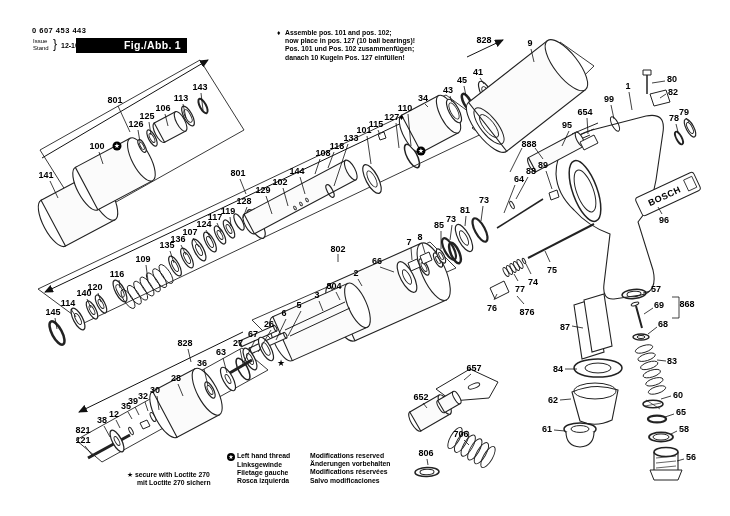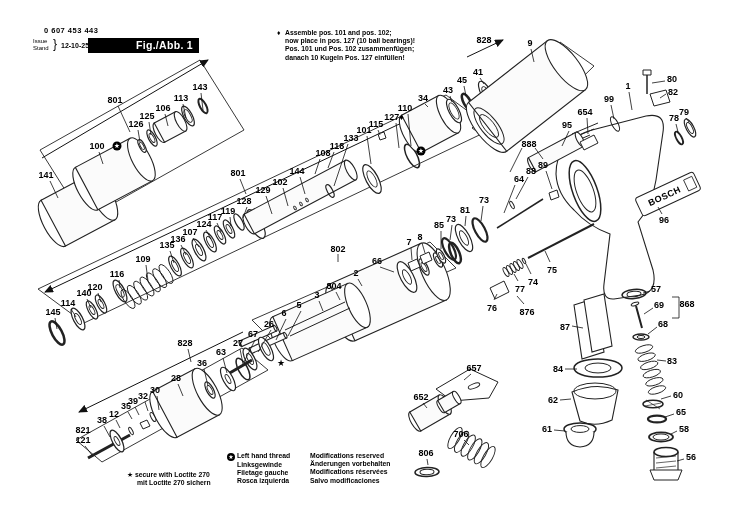--- a/index.html
+++ b/index.html
@@ -1,20 +1,20 @@
 <!DOCTYPE html>
 <html><head>
 <meta charset="utf-8">
 <style>
   html,body{margin:0;padding:0;background:#fff;}
   #stage{position:relative;width:730px;height:516px;background:#fff;overflow:hidden;
          font-family:"Liberation Sans","DejaVu Sans",sans-serif;color:#000;}
   #diagram-svg{position:absolute;left:0;top:0;}
   .abs{position:absolute;}
-  .pn{font-size:7.5px;font-weight:700;letter-spacing:.5px;margin-left:12px;}
+  .pn{font-size:7.5px;font-weight:700;letter-spacing:.5px;}
   .tiny{font-size:6px;line-height:7px;}
   .date{font-size:7px;font-weight:700;}
   .brace{font-size:12px;font-weight:400;}
   .figbox{background:#000;color:#fff;font-size:10.5px;font-weight:700;
           padding:1px 6px 2px 6px;letter-spacing:.3px;}
   .note{font-size:6.8px;font-weight:700;line-height:8.2px;white-space:nowrap;}
   .note .ln{display:block;}
   .marker{display:inline-block;width:8px;}
   .lh-icon{display:inline-block;width:8px;height:8px;border-radius:50%;background:#000;
            color:#fff;font-size:6px;line-height:8px;text-align:center;vertical-align:-1px;}
@@ -489,21 +489,21 @@
       </g>
   </svg>
 
   <div class="abs pn" style="left:32px;top:26px;">0 607 453 443</div>
   <div class="abs tiny" style="left:33px;top:38px;">
     <span class="ln" style="display:block">Issue</span>
     <span class="ln" style="display:block">Stand</span>
   </div>
   <div class="abs brace" style="left:53px;top:37px;">}</div>
   <div class="abs date" style="left:61px;top:42px;">12-10-25</div>
-  <div class="abs figbox" style="left:88px;top:38px;padding-left:48px;">Fig./Abb. 1</div>
+  <div class="abs figbox" style="left:76px;top:38px;padding-left:48px;">Fig./Abb. 1</div>
 
   <div class="abs note" style="left:277px;top:29px;">
     <span class="ln"><span class="marker">♦</span><span>Assemble pos. 101 and pos. 102;</span></span>
     <span class="ln" style="padding-left:8px">now place in pos. 127 (10 ball bearings)!</span>
     <span class="ln" style="padding-left:8px">Pos. 101 und Pos. 102 zusammenfügen;</span>
     <span class="ln" style="padding-left:8px">danach 10 Kugeln Pos. 127 einfüllen!</span>
   </div>
 
   <div class="abs note" style="left:127px;top:471px;">
     <span class="ln"><span class="marker">★</span><span>secure with Loctite 270</span></span>

